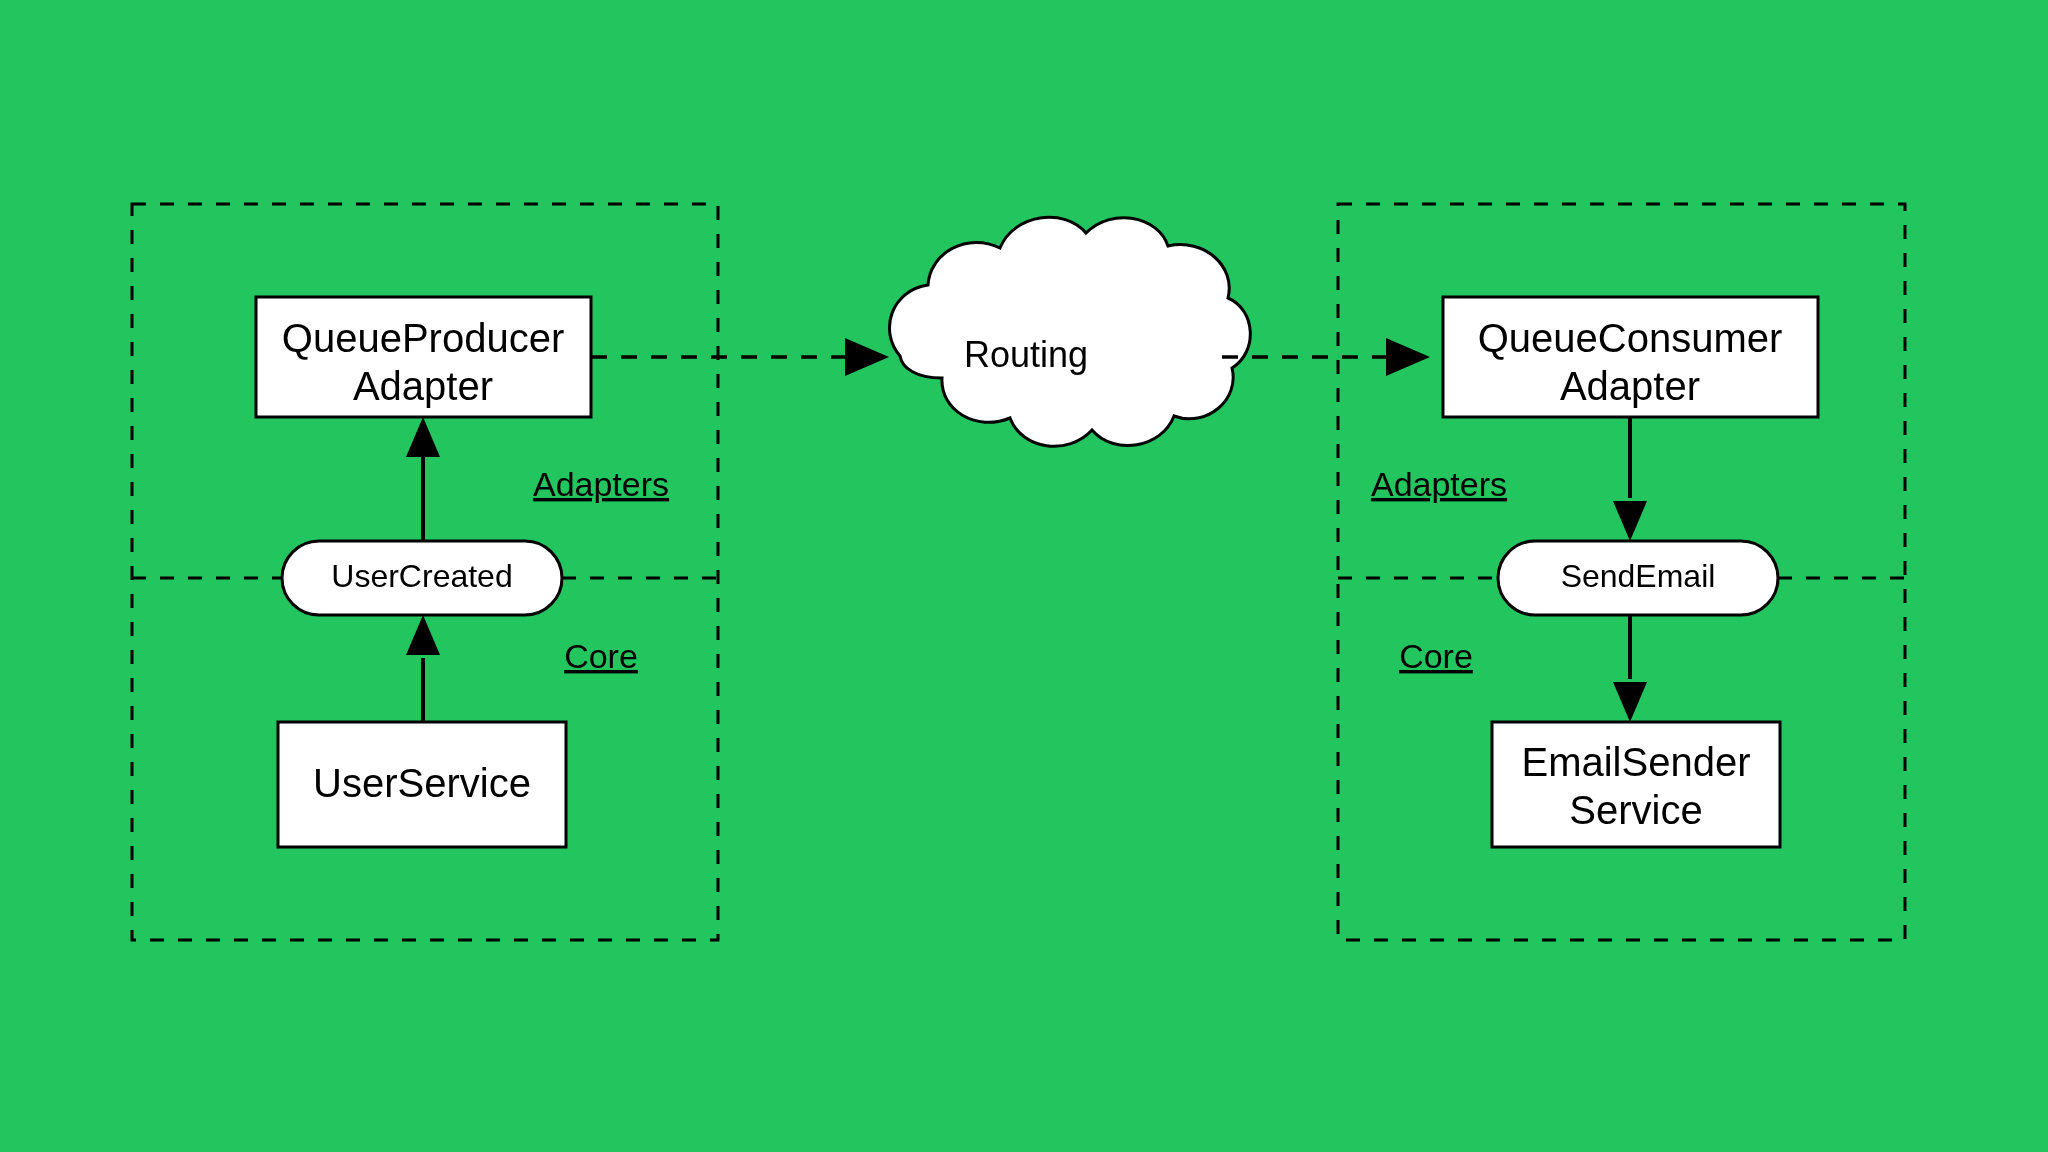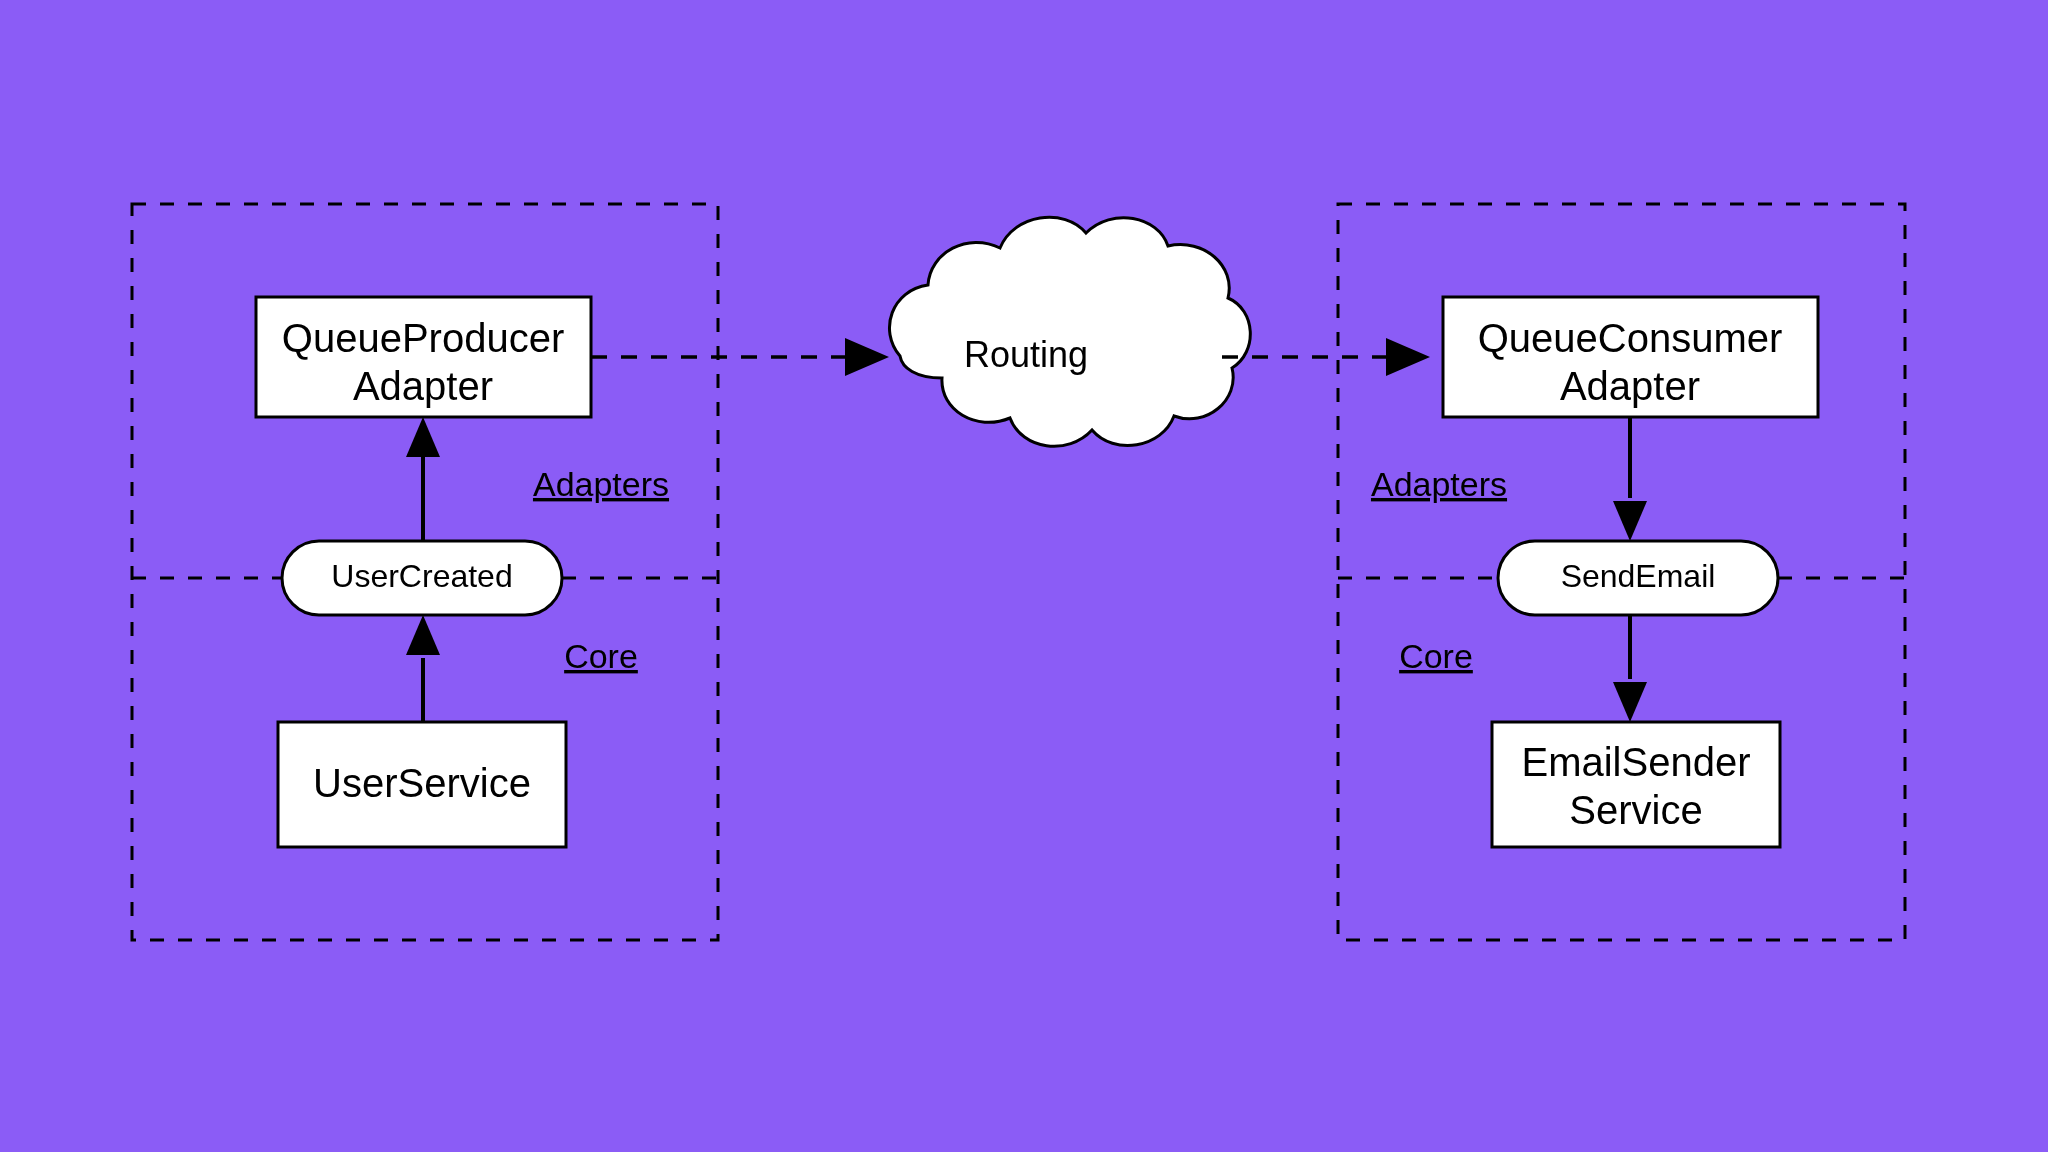--- a/index.html
+++ b/index.html
@@ -10,21 +10,21 @@
   body {
     width: 2048px;
     height: 1152px;
     font-family: "Liberation Sans", sans-serif;
     overflow: hidden;
   }
   #diagram-root {
     position: relative;
     width: 2048px;
     height: 1152px;
-    background: #8b5cf6;
+    background: #22c55e;
   }
   svg.canvas {
     position: absolute;
     top: 0;
     left: 0;
     width: 2048px;
     height: 1152px;
     display: block;
   }
   .box-outline {

